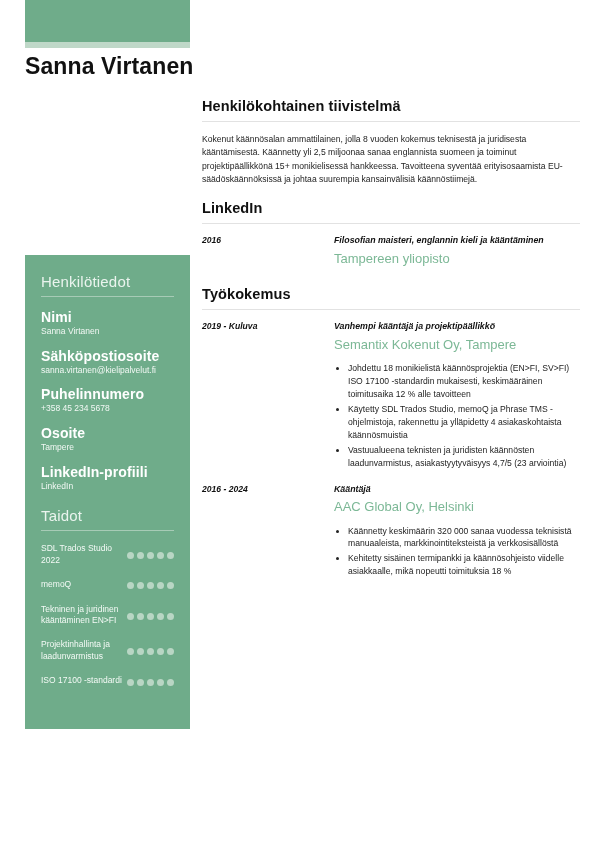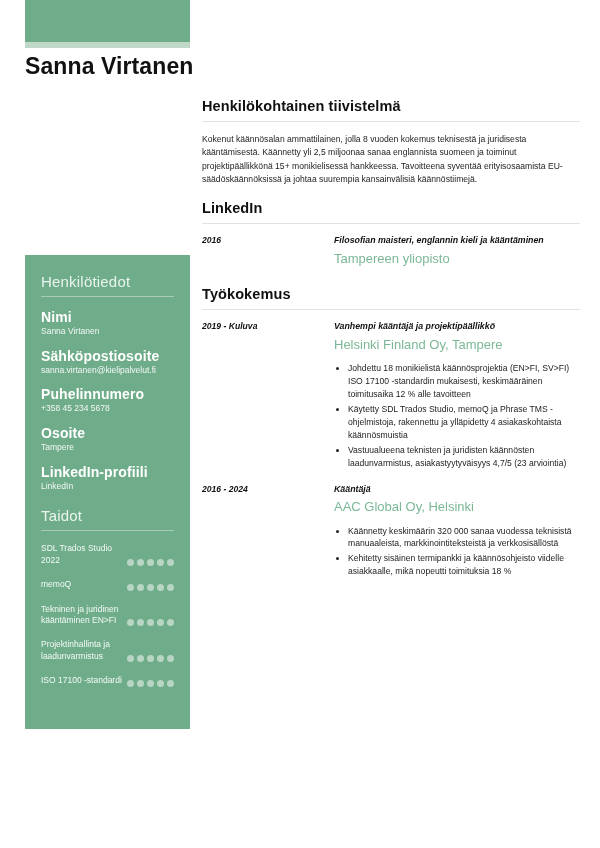--- a/index.html
+++ b/index.html
@@ -82,21 +82,21 @@
     font-size: 8.5px;
     color: #f2f8f4;
     word-break: break-word;
     line-height: 1.25;
   }
   .skills-heading-wrap {
     margin-top: 16px;
   }
   .skill-row {
     display: flex;
-    align-items: flex-end;
+    align-items: center;
     justify-content: space-between;
     margin-bottom: 13px;
   }
   .skill-name {
     font-size: 8.5px;
     color: #f4faf6;
     line-height: 1.35;
     max-width: 92px;
   }
   .skill-dots {
@@ -304,21 +304,21 @@
   </section>
 
   <section class="section section-gap-exp">
     <h2 class="sec-title">Työkokemus</h2>
     <div class="sec-rule"></div>
 
     <div class="entry">
       <div class="entry-date">2019 - Kuluva</div>
       <div class="entry-body">
         <div class="entry-title">Vanhempi kääntäjä ja projektipäällikkö</div>
-        <div class="entry-org">Helsinki Finland Oy, Tampere</div>
+        <div class="entry-org">Semantix Kokenut Oy, Tampere</div>
         <ul class="bullets">
           <li>Johdettu 18 monikielistä käännösprojektia (EN&gt;FI, SV&gt;FI) ISO 17100 -standardin mukaisesti, keskimääräinen toimitusaika 12 % alle tavoitteen</li>
           <li>Käytetty SDL Trados Studio, memoQ ja Phrase TMS -ohjelmistoja, rakennettu ja ylläpidetty 4 asiakaskohtaista käännösmuistia</li>
           <li>Vastuualueena teknisten ja juridisten käännösten laadunvarmistus, asiakastyytyväisyys 4,7/5 (23 arviointia)</li>
         </ul>
       </div>
     </div>
 
     <div class="entry">
       <div class="entry-date">2016 - 2024</div>

